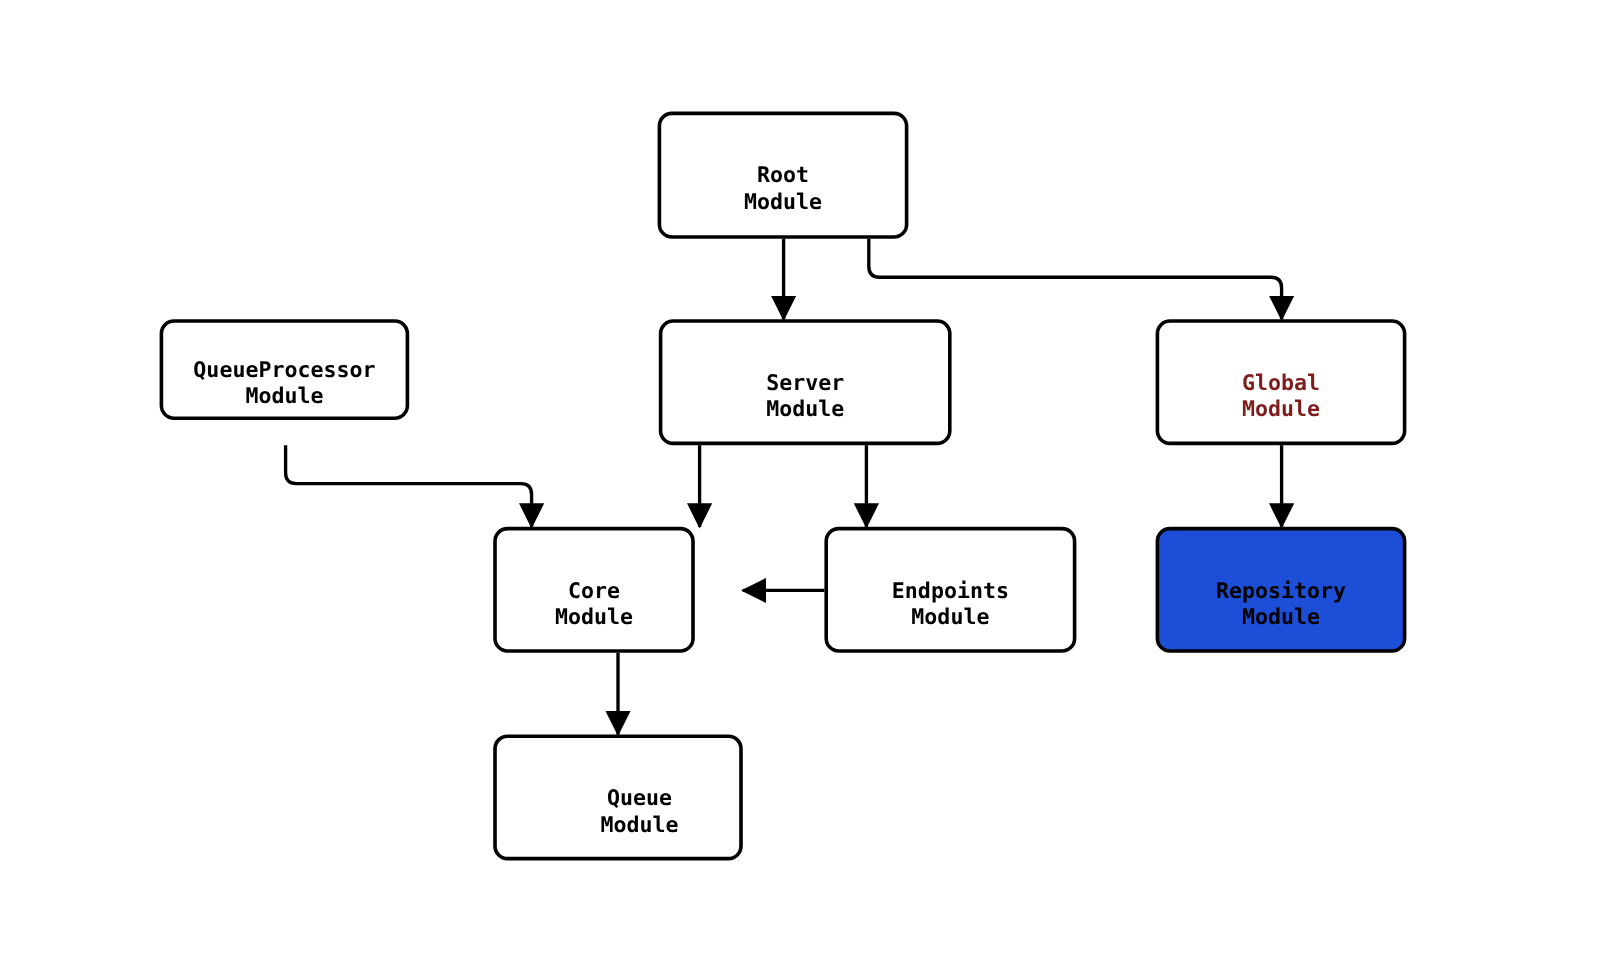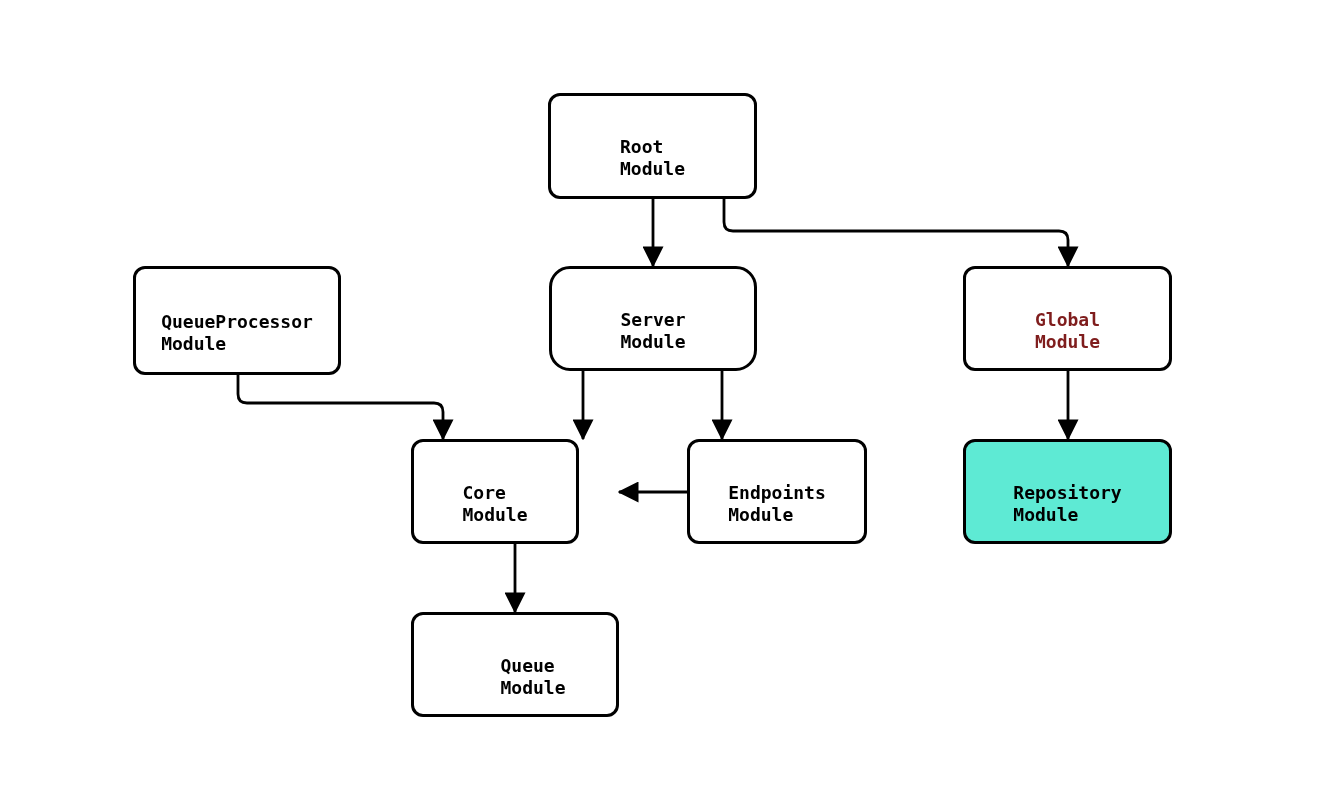--- a/index.html
+++ b/index.html
@@ -36,21 +36,21 @@
     display: flex;
     align-items: center;
     justify-content: center;
   }
   .node-label {
     font-family: "DejaVu Sans Mono", monospace;
     font-weight: bold;
     font-size: 18px;
     line-height: 22px;
     color: #000000;
-    text-align: left;
+    text-align: center;
     white-space: pre-line;
     margin-top: 24px;
   }
 </style>
 </head>
 <body style="background: rgb(255, 255, 255);">
 
 <div class="canvas">
   <svg class="edges-layer" xmlns="http://www.w3.org/2000/svg">
     <defs>
@@ -67,41 +67,41 @@
         <path d="M 687 492 L 619 492" fill="none" stroke="#000000" stroke-width="2.8" marker-end="url(#arrowhead)"></path>
         <path d="M 1068 371 L 1068 439" fill="none" stroke="#000000" stroke-width="2.8" marker-end="url(#arrowhead)"></path>
         <path d="M 515 544 L 515 612" fill="none" stroke="#000000" stroke-width="2.8" marker-end="url(#arrowhead)"></path>
       </g>
   </svg>
   <div id="node-layer">
       <div class="node" style="left: 548px; top: 93px; width: 209px; height: 106px; border-color: rgb(0, 0, 0); background: rgb(255, 255, 255);">
     <div class="node-label" style="color: rgb(0, 0, 0);">Root
 Module</div>
   </div>
-      <div class="node" style="left: 133px; top: 266px; width: 208px; height: 109px; border-color: rgb(0, 0, 0); background: rgb(255, 255, 255);">
+      <div class="node" style="left: 133px; top: 266px; width: 208px; height: 84px; border-color: rgb(0, 0, 0); background: rgb(255, 255, 255);">
     <div class="node-label" style="color: rgb(0, 0, 0);">QueueProcessor
 Module</div>
   </div>
-      <div class="node" style="left: 549px; top: 266px; width: 208px; height: 105px; border-color: rgb(0, 0, 0); background: rgb(255, 255, 255); border-radius: 21px;">
+      <div class="node" style="left: 549px; top: 266px; width: 244px; height: 105px; border-color: rgb(0, 0, 0); background: rgb(255, 255, 255);">
     <div class="node-label" style="color: rgb(0, 0, 0);">Server
 Module</div>
   </div>
       <div class="node" style="left: 963px; top: 266px; width: 209px; height: 105px; border-color: rgb(0, 0, 0); background: rgb(255, 255, 255);">
     <div class="node-label" style="color: #7f1d1d;">Global
 Module</div>
   </div>
       <div class="node" style="left: 411px; top: 439px; width: 168px; height: 105px; border-color: rgb(0, 0, 0); background: rgb(255, 255, 255);">
     <div class="node-label" style="color: rgb(0, 0, 0);">Core
 Module</div>
   </div>
-      <div class="node" style="left: 687px; top: 439px; width: 180px; height: 105px; border-color: rgb(0, 0, 0); background: rgb(255, 255, 255);">
+      <div class="node" style="left: 687px; top: 439px; width: 210px; height: 105px; border-color: rgb(0, 0, 0); background: rgb(255, 255, 255);">
     <div class="node-label" style="color: rgb(0, 0, 0);">Endpoints
 Module</div>
   </div>
-      <div class="node" style="left: 963px; top: 439px; width: 209px; height: 105px; border-color: rgb(0, 0, 0); background: #5eead4;">
+      <div class="node" style="left: 963px; top: 439px; width: 209px; height: 105px; border-color: rgb(0, 0, 0); background: #1d4ed8;">
     <div class="node-label" style="color: rgb(0, 0, 0);">Repository
 Module</div>
   </div>
       <div class="node" style="left: 411px; top: 612px; width: 208px; height: 105px; border-color: rgb(0, 0, 0); background: rgb(255, 255, 255); padding-left: 36px;">
     <div class="node-label" style="color: rgb(0, 0, 0);">Queue
 Module</div>
   </div>
     </div>
 </div>
 

